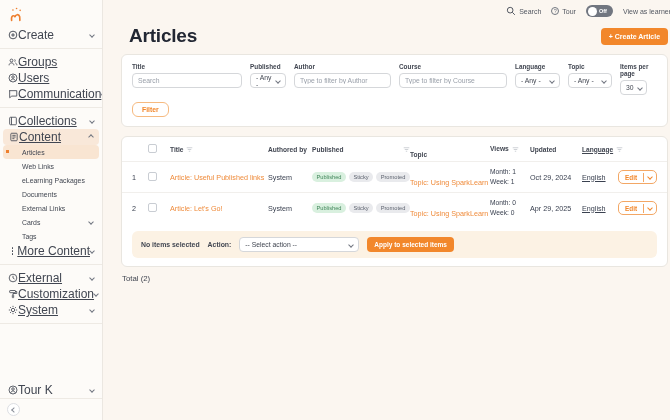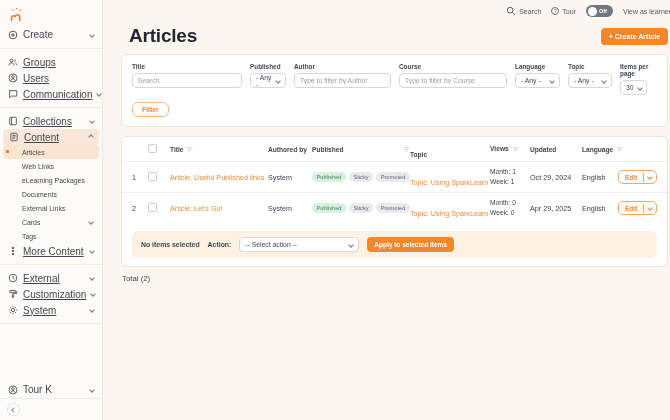--- a/index.html
+++ b/index.html
@@ -15,23 +15,23 @@
   .sidebar {
     width:103px; min-width:103px; height:420px;
     background:#FDFBF8;
     border-right:1px solid #EBE7E1;
     display:flex; flex-direction:column;
     overflow:hidden;
   }
   .logo-row { padding:6px 8px 3px; height:26px; }
   .divider { height:1px; background:#EEEAE4; margin:5px 0; }
   .nav-item {
-    display:flex; align-items:center; gap:5px;
+    display:flex; align-items:center; 
     padding:0 8px; height:17px;
-    font-size:10px; color:#414651; cursor:pointer;
+    font-size:12px; color:#414651; cursor:pointer;
     white-space:nowrap;
   }
   .nav-item.h16 { height:16px;text-decoration:underline; }
   .nav-item .chev { margin-left:auto; }
   .nav-item.active-parent { background:#F9E8D9; border-radius:4px; margin:0 3px; padding:0 6px; }
   .sub-item {
     display:flex; align-items:center;
     height:14px; padding-left:19px;
     font-size:6.9px; color:#414651; cursor:pointer;
     position:relative; margin:0 3px; border-radius:4px;
@@ -119,21 +119,21 @@
   .thead { height:24px; font-size:6.6px; font-weight:bold; color:#414651; }
   .tbody-row { min-height:31px; border-top:1px solid #F1EFEC; font-size:7.2px; color:#3A4150; }
   .col-num { width:16px; }
   .col-cb { width:22px; }
   .col-title { width:98px; display:flex; align-items:center; gap:3px; }
   .col-auth { width:44px; }
   .col-pub { width:98px; display:flex; align-items:center; gap:3px; }
   .col-topic { width:80px;margin-top:11px; }
   .col-views { width:40px; font-size:6.7px; line-height:1.45; }
   .col-upd { width:52px; }
-  .col-lang { width:36px; display:flex; align-items:center; gap:3px; }
+  .col-lang { width:36px; display:flex; align-items:center; gap:3px;text-decoration:underline; }
   .col-edit { flex:1; display:flex; justify-content:flex-end; }
   .cb {
     width:9px; height:9px; border:1px solid #C9CDD3; border-radius:2px;
     background:#fff; display:inline-block; cursor:pointer;
   }
   .link { color:#EF8B3B; cursor:pointer; }
   .badges { display:flex; gap:3px; flex-wrap:nowrap; }
   .badge {
     font-size:5.7px; padding:2px 4.5px; border-radius:6px; white-space:nowrap;
   }

